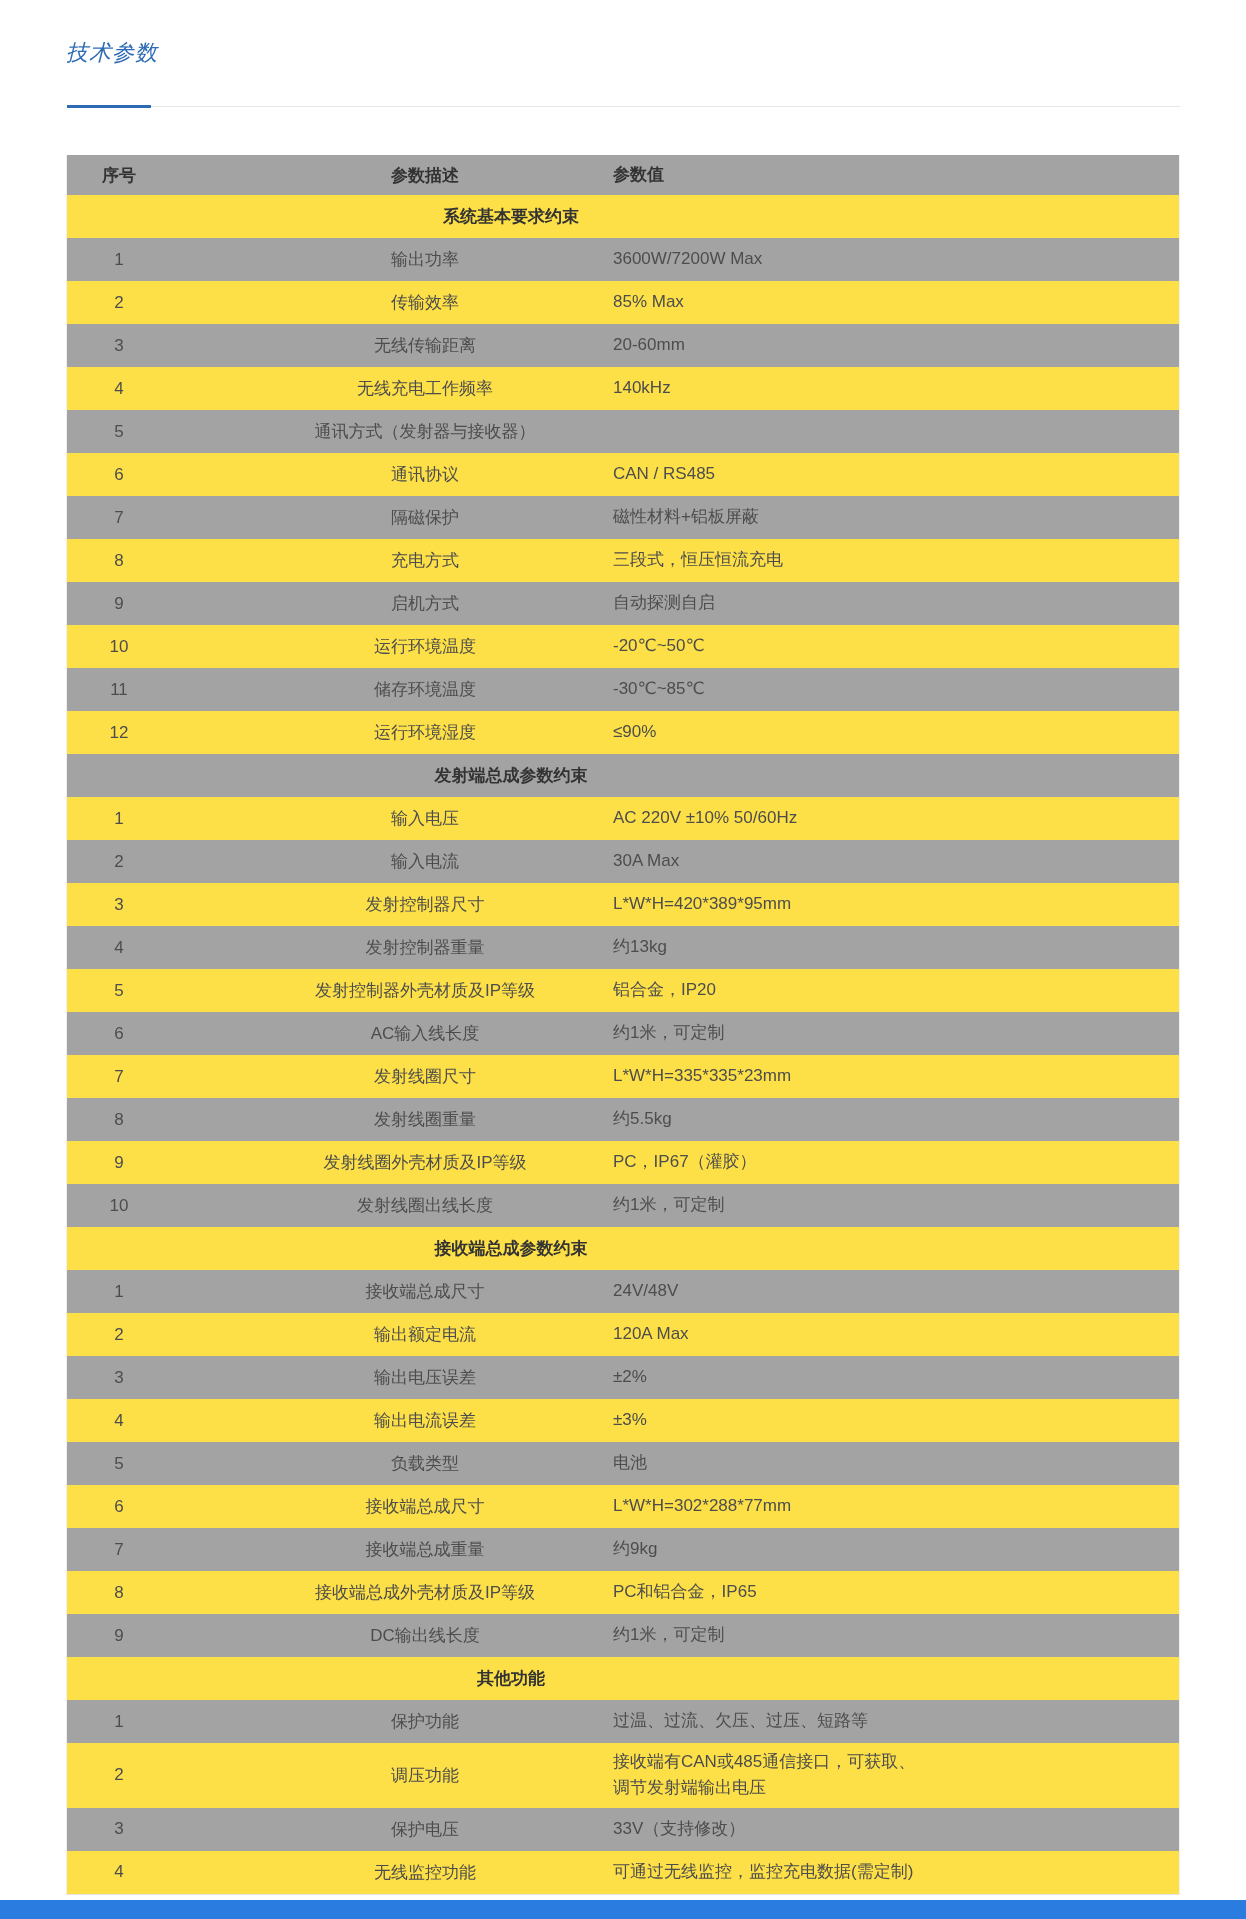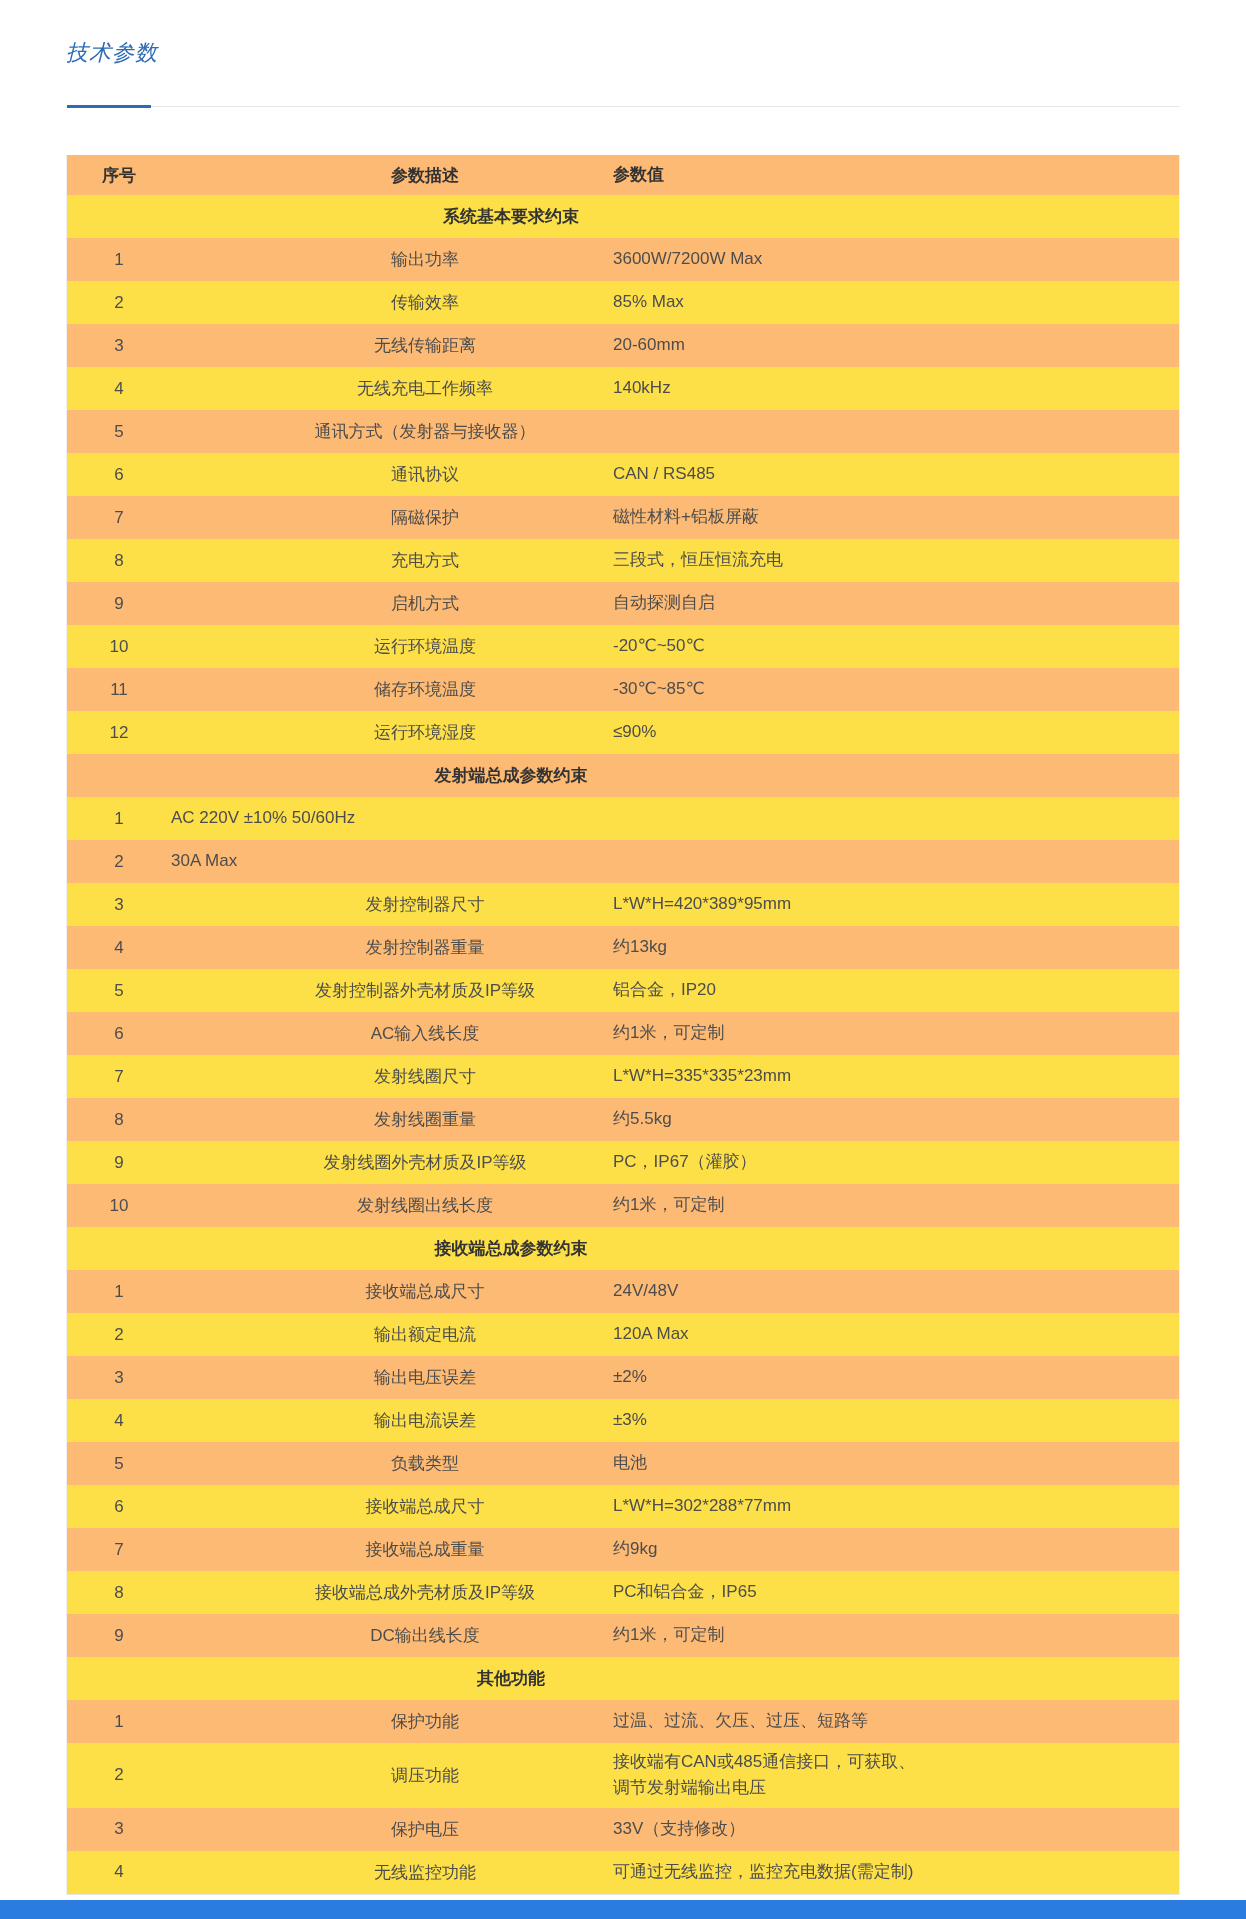--- a/index.html
+++ b/index.html
@@ -31,21 +31,21 @@
     box-sizing:border-box;
     font-size:17px; color:#4d4d4d;
   }
   .row {
     display:grid;
     grid-template-columns:104px 442px auto;
     align-items:center;
     min-height:43px;
   }
   .row.header { min-height:40px; font-weight:bold; color:#333333; }
-  .row.gray  { background:#fdba74; }
+  .row.gray  { background:#a3a3a3; }
   .row.white { background:#fde047; }
   .cell-num  { text-align:center; }
   .cell-desc { padding-left:66px;text-align:center; }
   .cell-value{ white-space:pre-line; line-height:1.55; padding:6px 10px 6px 0; box-sizing:border-box; }
   .title-row { display:block; min-height:43px; }
   .section-title {
     width:888px; text-align:center;
     font-weight:bold; color:#333333;
     line-height:43px; font-size:17px;
   }
@@ -133,24 +133,26 @@
         <div class="row white">
           <div class="cell-num">12</div>
           <div class="cell-desc">运行环境湿度</div>
           <div class="cell-value">≤90%</div>
         </div>
         <div class="row title-row gray">
           <div class="section-title">发射端总成参数约束</div>
         </div>
         <div class="row white">
           <div class="cell-num">1</div>
+          <div class="cell-desc">输入电压</div>
           <div class="cell-value">AC 220V ±10% 50/60Hz</div>
         </div>
         <div class="row gray">
           <div class="cell-num">2</div>
+          <div class="cell-desc">输入电流</div>
           <div class="cell-value">30A Max</div>
         </div>
         <div class="row white">
           <div class="cell-num">3</div>
           <div class="cell-desc">发射控制器尺寸</div>
           <div class="cell-value">L*W*H=420*389*95mm</div>
         </div>
         <div class="row gray">
           <div class="cell-num">4</div>
           <div class="cell-desc">发射控制器重量</div>

